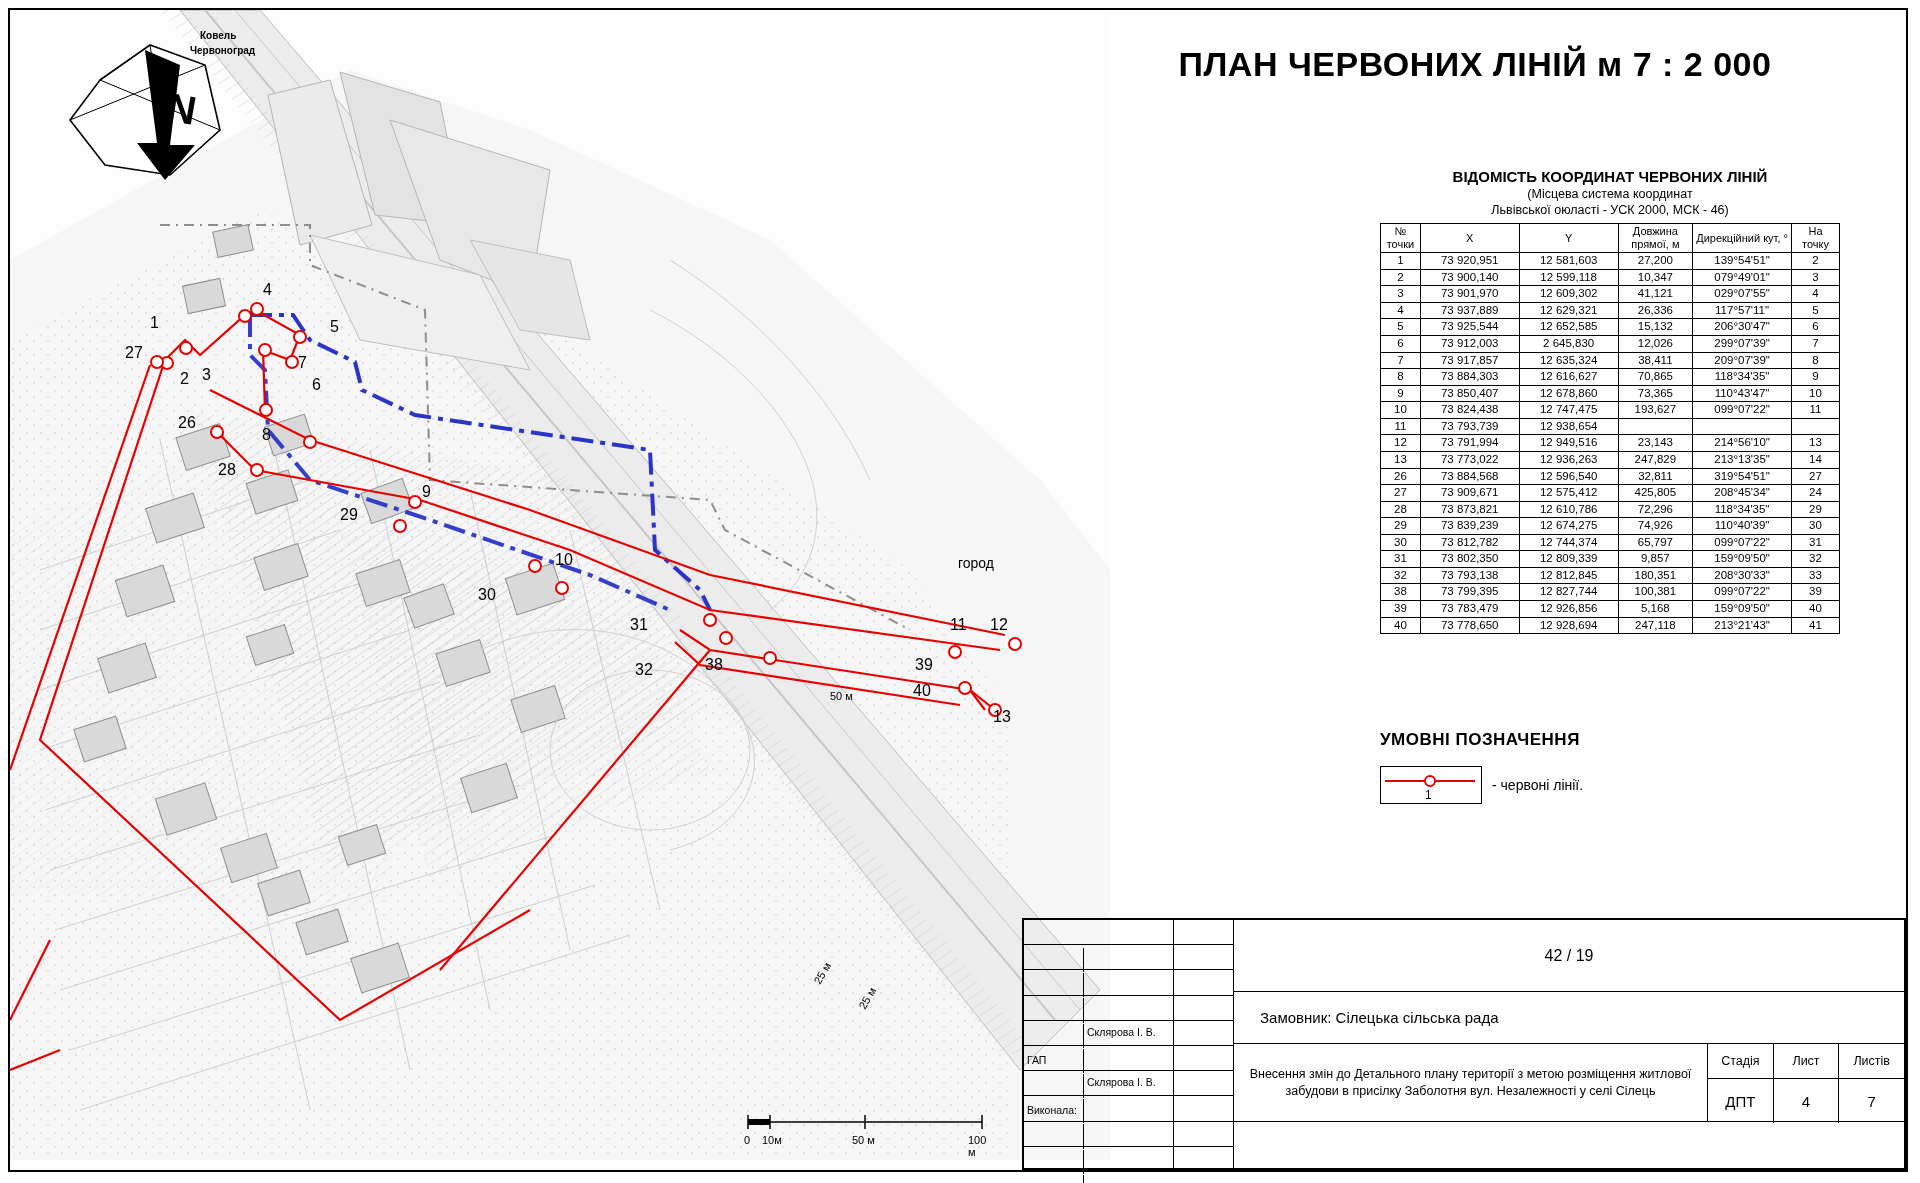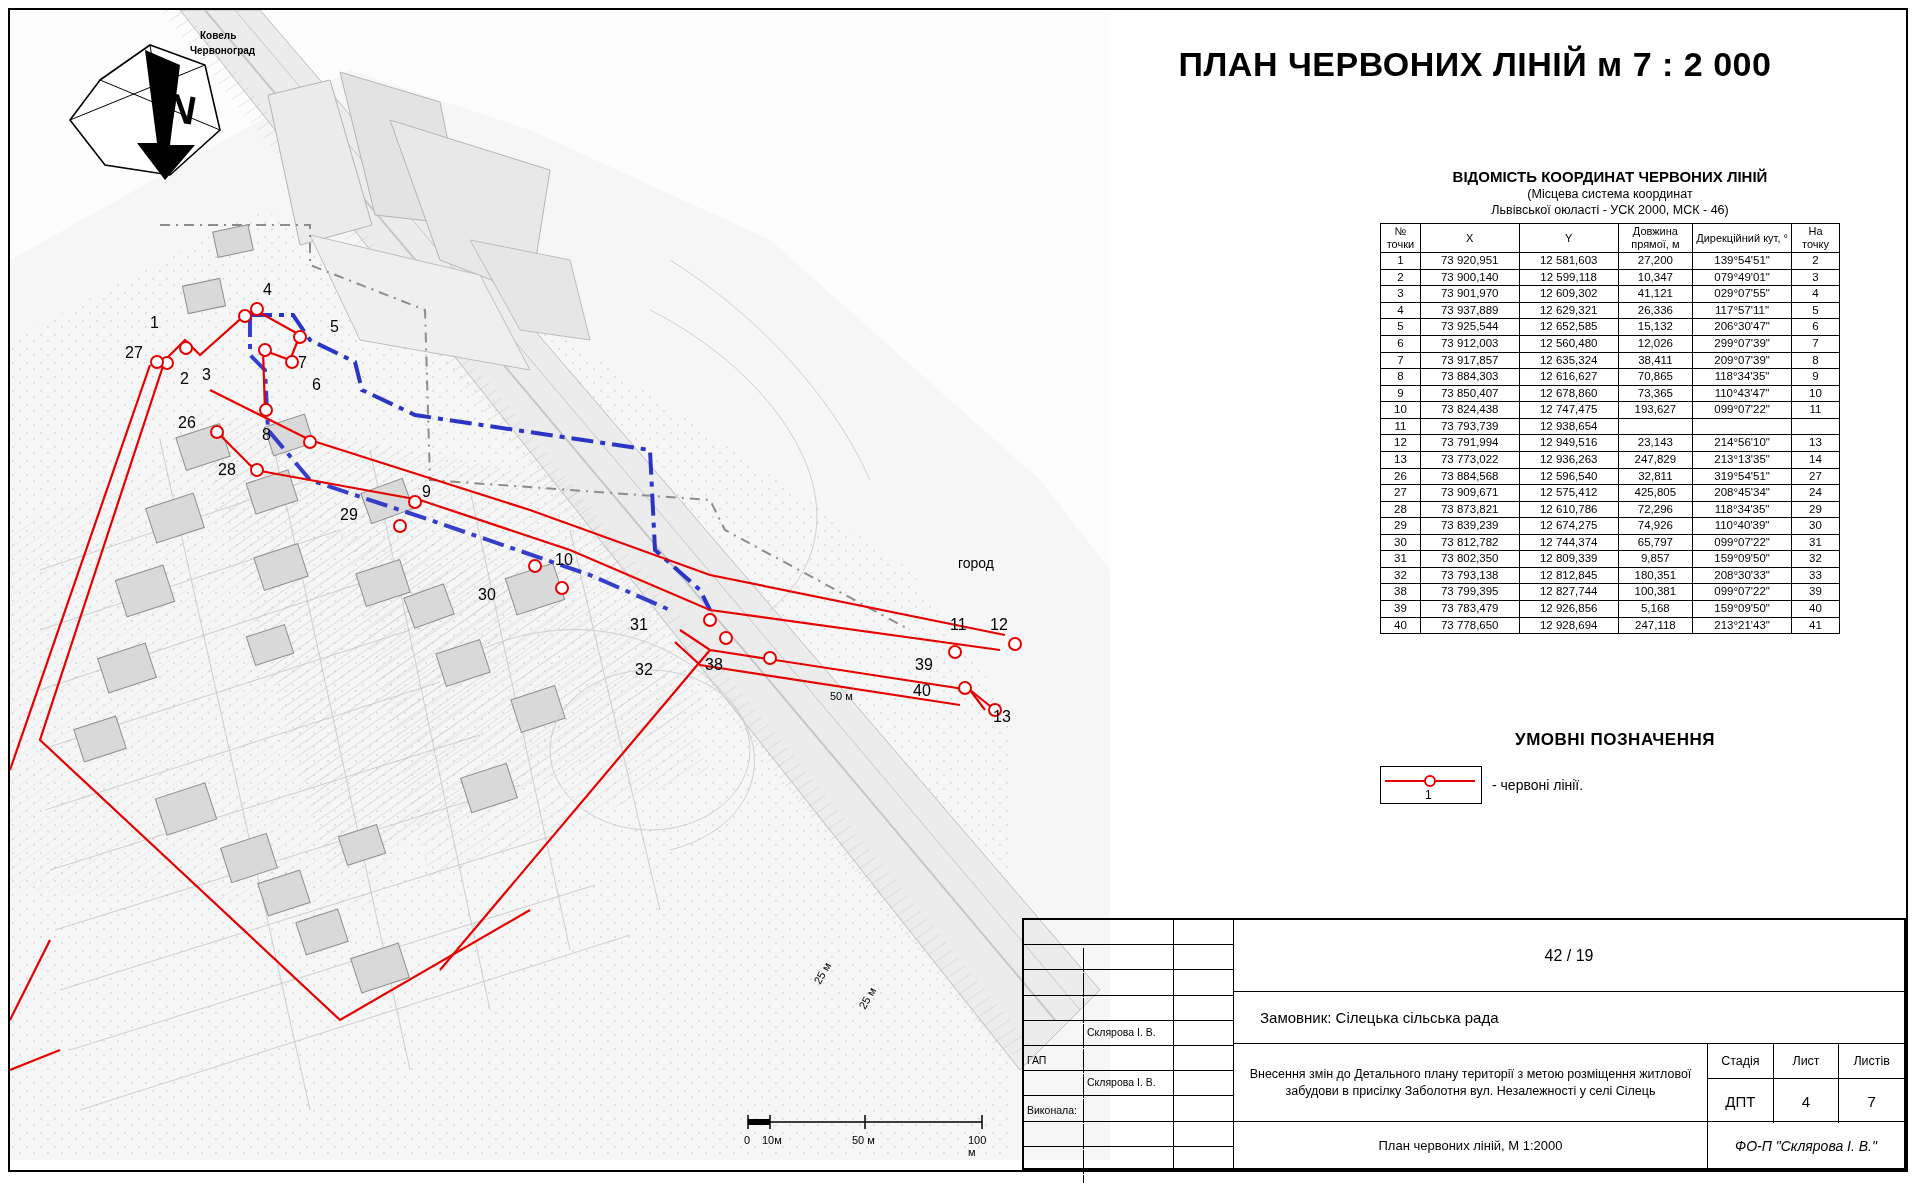--- a/index.html
+++ b/index.html
@@ -29,21 +29,21 @@
   table.coord th{font-weight:normal;font-size:11px;vertical-align:middle;}
   table.coord td.num{width:34px;}
   table.coord td.x{width:92px;margin-top:8px;}
   table.coord td.y{width:92px;margin-left:43px;}
   table.coord td.len{width:68px;}
   table.coord td.dir{width:92px;}
   table.coord td.to{width:42px;}
 
   
   .legend{position:absolute;left:1380px;top:730px;width:470px;}
-  .legend-title{text-align:center;font-size:17px;font-weight:bold;letter-spacing:.5px;}
+  .legend-title{font-size:17px;font-weight:bold;letter-spacing:.5px;}
   .legend-row{display:flex;align-items:center;margin-top:16px;}
   .legend-box{width:100px;height:36px;border:1px solid #000;position:relative;margin-right:10px;background:#fff;}
   .legend-label{font-size:14px;}
 
   
   .stamp{position:absolute;left:1022px;top:918px;width:884px;height:252px;border:2px solid #000;box-sizing:border-box;}
   .stamp-left{position:absolute;left:0;top:0;width:210px;height:100%;border-right:1.5px solid #000;box-sizing:border-box;}
   .stamp-left .r{height:25.2px;border-bottom:1px solid #000;box-sizing:border-box;position:relative;}
   .stamp-left .r:last-child{border-bottom:none;}
   .stamp-left .r .c1{position:absolute;left:0;top:0;width:60px;height:100%;border-right:1px solid #000;box-sizing:border-box;font-size:10.5px;padding:5px 3px;margin-top:28px;}
@@ -316,21 +316,21 @@
             <td class="num">5</td>
             <td class="x">73 925,544</td>
             <td class="y">12 652,585</td>
             <td class="len">15,132</td>
             <td class="dir">206°30'47"</td>
             <td class="to">6</td>
           </tr>
           <tr>
             <td class="num">6</td>
             <td class="x">73 912,003</td>
-            <td class="y">12 560,480</td>
+            <td class="y">2 645,830</td>
             <td class="len">12,026</td>
             <td class="dir">299°07'39"</td>
             <td class="to">7</td>
           </tr>
           <tr>
             <td class="num">7</td>
             <td class="x">73 917,857</td>
             <td class="y">12 635,324</td>
             <td class="len">38,411</td>
             <td class="dir">209°07'39"</td>
@@ -563,19 +563,15 @@
             <div>Лист</div>
             <div>Листів</div>
           </div>
           <div class="vl">
             <div>ДПТ</div>
             <div>4</div>
             <div>7</div>
           </div>
         </div>
       </div>
-      <div class="sr-row sr-last">
-        <div class="left">План червоних ліній, М 1:2000</div>
-        <div class="right">ФО-П "Склярова І. В."</div>
-      </div>
     </div>
   </div>
 </div>
 
 </body></html>

